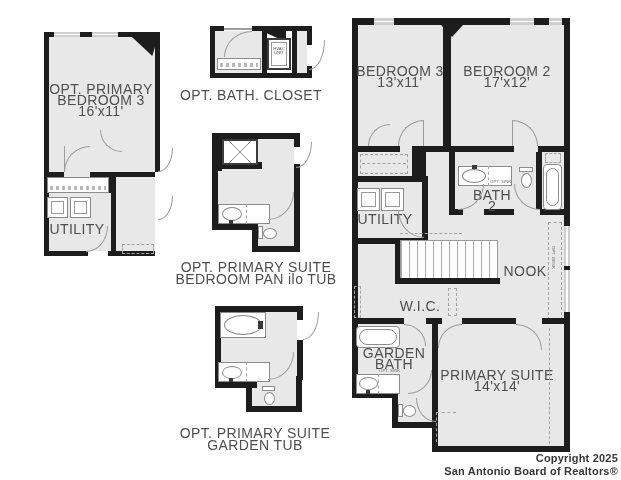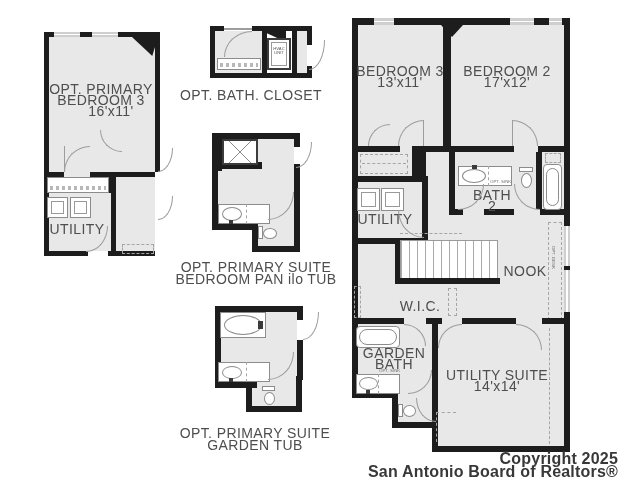--- a/index.html
+++ b/index.html
@@ -35,21 +35,21 @@
     background:repeating-linear-gradient(90deg,#b8b8b8 0 3px,transparent 3px 6px)}
   .lbl{position:absolute;color:#4e4e4e;font-size:14px;line-height:10px;letter-spacing:.4px;
     white-space:nowrap;transform:translateX(-50%);text-align:center}
   .tiny{position:absolute;color:#6e6e6e;font-size:8px;white-space:nowrap;
     transform:scale(.55);transform-origin:top left}
   .tinyv{position:absolute;color:#6e6e6e;font-size:8px;white-space:nowrap;
     transform:rotate(90deg) scale(.55);transform-origin:top left}
   .tinyc{position:absolute;color:#5a5a5a;font-size:7px;line-height:7px;width:40px;text-align:center;
     transform:scale(.6);transform-origin:top center}
   .footer{position:absolute;right:3px;top:452px;text-align:right;color:#383838;
-    font-weight:bold;font-size:16px;line-height:13px;letter-spacing:.2px;
+    font-weight:bold;font-size:11px;line-height:13px;letter-spacing:.2px;
     text-shadow:0 0 1px #ffffff}
 </style>
 </head>
 <body>
 
 <div id="plan">
 
   <div class="room" style="left:49px;top:37px;width:106px;height:135px"></div>
   <div class="room" style="left:49px;top:172px;width:106px;height:79px"></div>
   <div class="w" style="left:44px;top:32px;width:116px;height:5px"></div>
@@ -59,21 +59,21 @@
   <div class="w" style="left:90px;top:172px;width:65px;height:5px"></div>
   <div class="w" style="left:103px;top:172px;width:13px;height:21px"></div>
   <div class="w" style="left:111px;top:193px;width:5px;height:63px"></div>
   <div class="w" style="left:44px;top:251px;width:44px;height:5px"></div>
   <div class="w" style="left:108px;top:251px;width:47px;height:5px"></div>
   <div class="win" style="left:54px;top:32px;width:26px;height:5px"></div>
   <div class="win" style="left:92px;top:32px;width:26px;height:5px"></div>
   <div class="tri" style="left:132px;top:37px;width:26px;height:19px;clip-path:polygon(0 0,100% 0,78% 100%)"></div>
   <div class="lbl" style="left:101px;top:84px">OPT. PRIMARY</div>
   <div class="lbl" style="left:101px;top:95px">BEDROOM 3</div>
-  <div class="lbl" style="left:111px;top:106px">16'x11'</div>
+  <div class="lbl" style="left:101px;top:106px">16'x11'</div>
   <div class="arc tl" style="left:64px;top:146px;width:26px;height:26px"></div>
   <div class="leaf" style="left:64px;top:146px;width:1px;height:26px"></div>
   <div class="arc bl" style="left:100px;top:130px;width:22px;height:22px"></div>
   <div class="arc br" style="left:158px;top:148px;width:15px;height:24px"></div>
   <div class="arc br" style="left:158px;top:196px;width:15px;height:24px"></div>
   <div class="fix" style="left:47px;top:177px;width:62px;height:16px">
       <div class="hatch"></div>
     </div>
   <div class="fix" style="left:47px;top:197px;width:21px;height:21px">
       <div class="inner"></div>
@@ -255,21 +255,21 @@
   <div class="arc br" style="left:408px;top:370px;width:24px;height:24px"></div>
   <div class="fix" style="left:398px;top:404px;width:5px;height:13px"></div>
   <div class="oval" style="left:403px;top:405px;width:13px;height:12px"></div>
   <div class="arc bl" style="left:416px;top:398px;width:20px;height:24px"></div>
 
   <div class="w" style="left:432px;top:318px;width:10px;height:6px"></div>
   <div class="w" style="left:462px;top:318px;width:54px;height:6px"></div>
   <div class="w" style="left:542px;top:318px;width:24px;height:6px"></div>
   <div class="arc tl" style="left:438px;top:324px;width:24px;height:24px"></div>
   <div class="arc tr" style="left:516px;top:324px;width:26px;height:26px"></div>
-  <div class="lbl" style="left:497px;top:370px">UTILITY SUITE</div>
+  <div class="lbl" style="left:497px;top:370px">PRIMARY SUITE</div>
   <div class="lbl" style="left:497px;top:381px">14'x14'</div>
   <div class="dash-l" style="left:549px;top:328px;width:2px;height:116px"></div>
   <div class="dash-lt" style="left:436px;top:412px;width:20px;height:30px"></div>
 
   <div class="footer">
     <div>Copyright 2025</div>
     <div>San Antonio Board of Realtors®</div>
   </div>
 
 </div>

